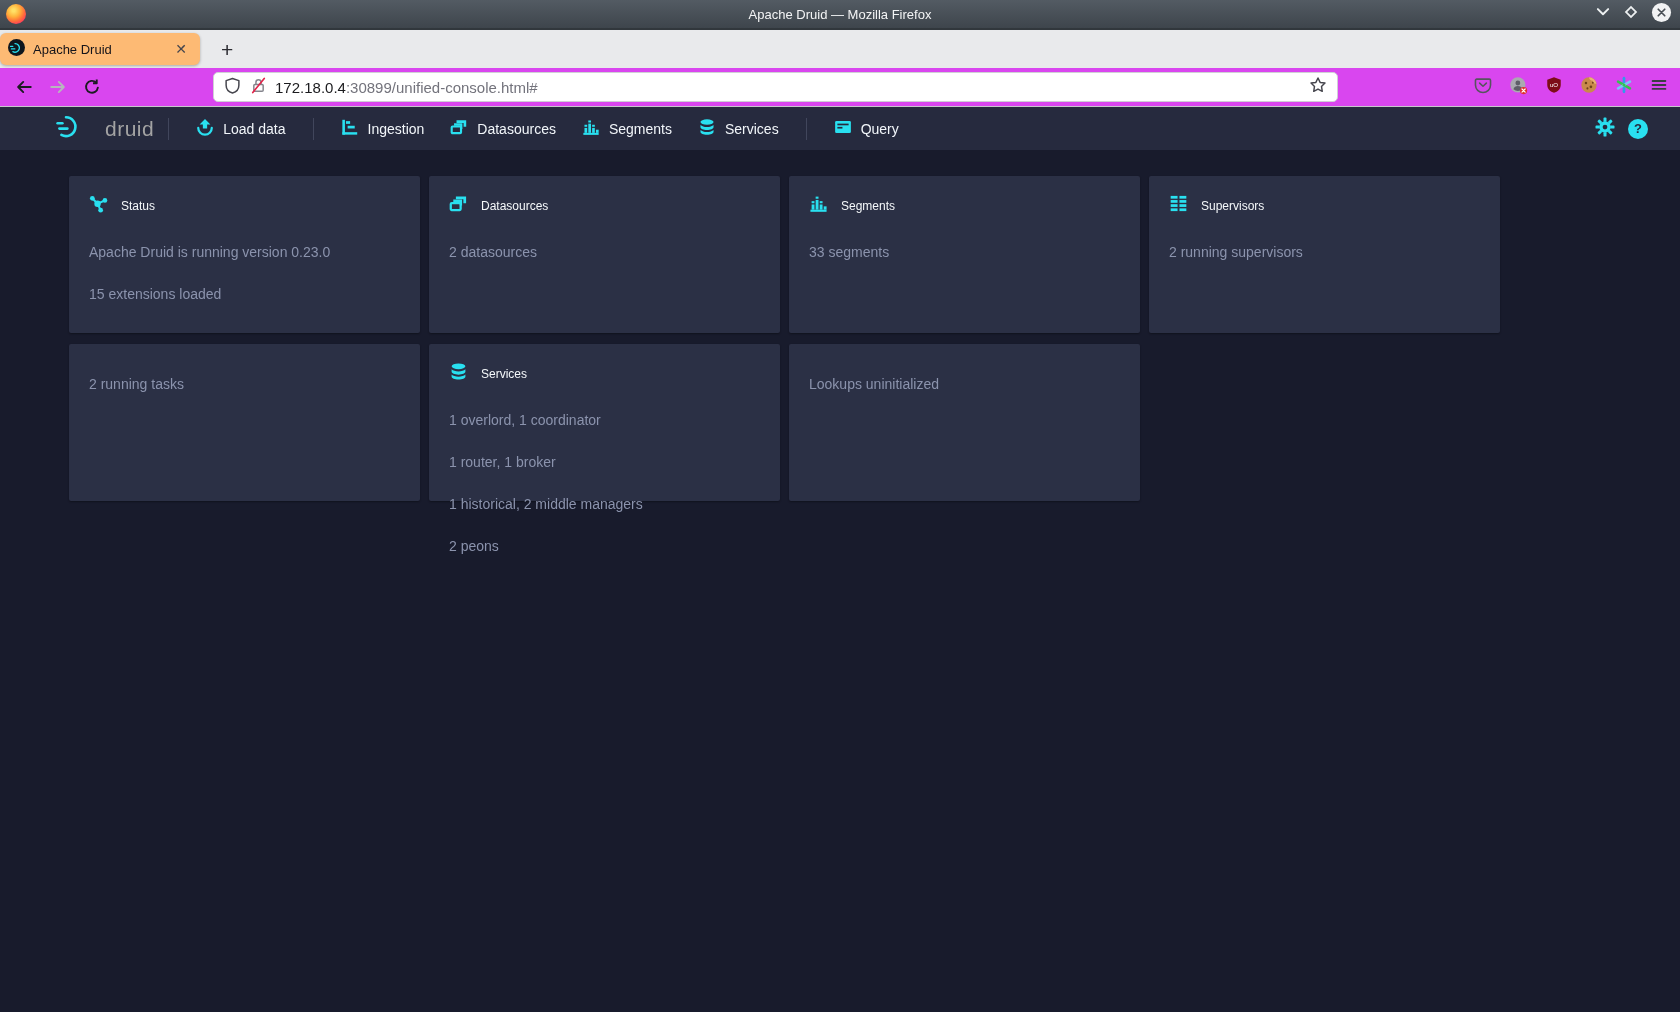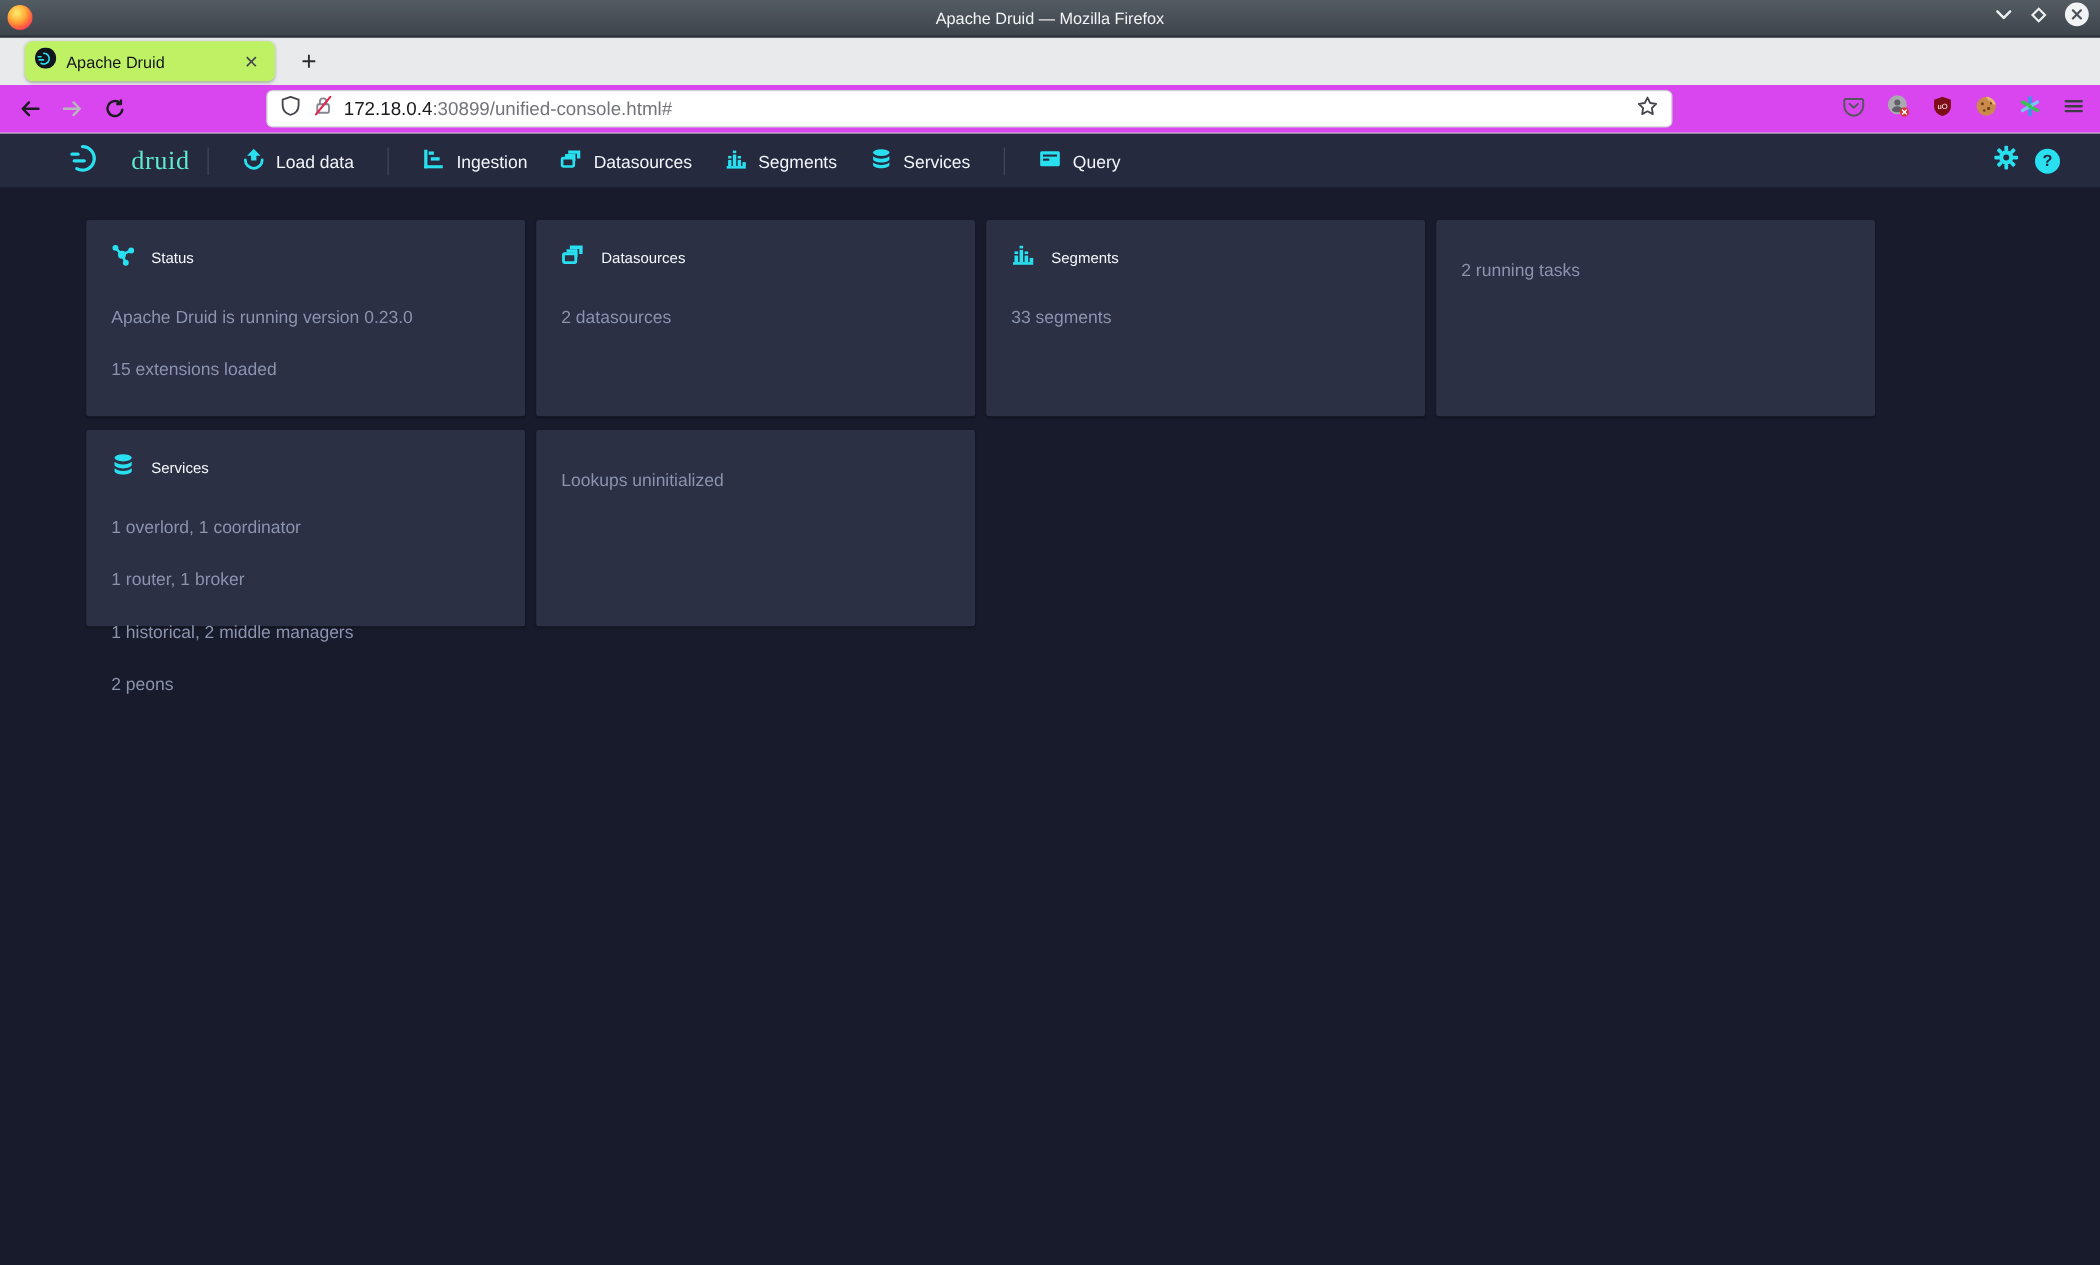--- a/index.html
+++ b/index.html
@@ -11,21 +11,21 @@
     border-bottom:2px solid #31373c; display:flex; align-items:center; position:relative; }
   .firefox-logo { width:20px; height:20px; margin-left:6px; border-radius:50%;
     background:radial-gradient(circle at 38% 32%, #ffe066 8%, #ffb13b 35%, #ff7139 58%, #ff3b5c 78%, #b5007f 100%); }
   .titlebar-title { position:absolute; left:0; right:0; text-align:center;
     color:#f3f4f5; font-size:13px; pointer-events:none; }
   .window-controls { margin-left:auto; display:flex; align-items:center; gap:12px;
     margin-right:8px; z-index:2; }
 
   
   .tabbar { height:38px; background:#e9eaec; display:flex; align-items:center; }
-  .tab { margin-left:20px; width:200px; height:32px; background:#bef264; border-radius:6px;
+  .tab { margin-left:0; width:200px; height:32px; background:#fdba74; border-radius:6px;
     display:flex; align-items:center; padding:0 8px; box-shadow:0 1px 3px rgba(0,0,0,.28); }
   .tab-title { font-size:13px; color:#15141a; margin-left:8px; flex:1;
     white-space:nowrap; overflow:hidden; }
   .tab-close { color:#45454d; font-size:14px; line-height:1; padding:2px 5px; border-radius:3px; }
   .newtab-btn { margin-left:15px; font-size:21px; font-weight:300; color:#2b2b31;
     line-height:1; padding:2px 6px; }
 
   
   .toolbar { height:39px; background:#d946ef; border-bottom:1px solid #c7c7cc;
     display:flex; align-items:center; }
@@ -38,21 +38,21 @@
   .url-text { font-size:15px; margin-left:8px; white-space:nowrap; }
   .url-host { color:#1b1b1e; }
   .url-rest { color:#73737c; }
   .urlbar-spacer { flex:1; }
   .toolbar-right { margin-left:auto; display:flex; align-items:center; gap:17px; margin-right:12px; }
 
   
   .druid-navbar { height:43px; background:#262a3e; display:flex; align-items:center;
     padding:0 16px; }
   .druid-logo { display:flex; align-items:center; gap:9px; margin-left:40px; cursor:pointer; }
-  .druid-logo-text { color:#5eead4; font-size:21px; letter-spacing:.5px;font-family:Liberation Serif, serif; }
+  .druid-logo-text { color:#a3a3a3; font-size:21px; letter-spacing:.5px; }
   .nav-sep { width:1px; height:22px; background:#41465c; margin:0 14px; }
   .dnav-item { display:flex; align-items:center; gap:9px; padding:0 13px; height:100%;
     color:#f2f6fa; font-size:14px; cursor:pointer; }
   .navbar-right { margin-left:auto; display:flex; align-items:center; gap:13px; margin-right:16px; }
   .help-btn { width:20px; height:20px; border-radius:50%; background:#29e0f0; color:#262a3e;
     font-size:13px; font-weight:bold; display:flex; align-items:center; justify-content:center;
     cursor:pointer; }
 
   
   .content { height:862px; background:#181b2c; padding:26px 0 0 69px; }
@@ -379,20 +379,40 @@
                 <rect x="9" y="8.8" width="2.4" height="4.4"></rect>
                 <rect x="12.4" y="10.4" width="2.4" height="2.8"></rect>
               </g>
             </svg>
         </span>
         <span class="card-title">Segments</span>
       </div>
       <div class="card-line">33 segments</div>
     </div>
 
+    <div class="card">
+      <div class="card-head">
+        <span>
+          <svg width="19" height="19" viewBox="0 0 16 16">
+              <g fill="#29e0f0">
+                <rect x="1.4" y="1.6" width="5.8" height="2.3"></rect>
+                <rect x="1.4" y="5.1" width="5.8" height="2.3"></rect>
+                <rect x="1.4" y="8.6" width="5.8" height="2.3"></rect>
+                <rect x="1.4" y="12.1" width="5.8" height="2.3"></rect>
+                <rect x="8.8" y="1.6" width="5.8" height="2.3"></rect>
+                <rect x="8.8" y="5.1" width="5.8" height="2.3"></rect>
+                <rect x="8.8" y="8.6" width="5.8" height="2.3"></rect>
+                <rect x="8.8" y="12.1" width="5.8" height="2.3"></rect>
+              </g>
+            </svg>
+        </span>
+        <span class="card-title">Supervisors</span>
+      </div>
+      <div class="card-line">2 running supervisors</div>
+    </div>
 
     <div class="card">
       <div class="card-line">2 running tasks</div>
     </div>
 
     <div class="card">
       <div class="card-head">
         <span>
           <svg width="19" height="19" viewBox="0 0 16 16">
               <g fill="#29e0f0">

